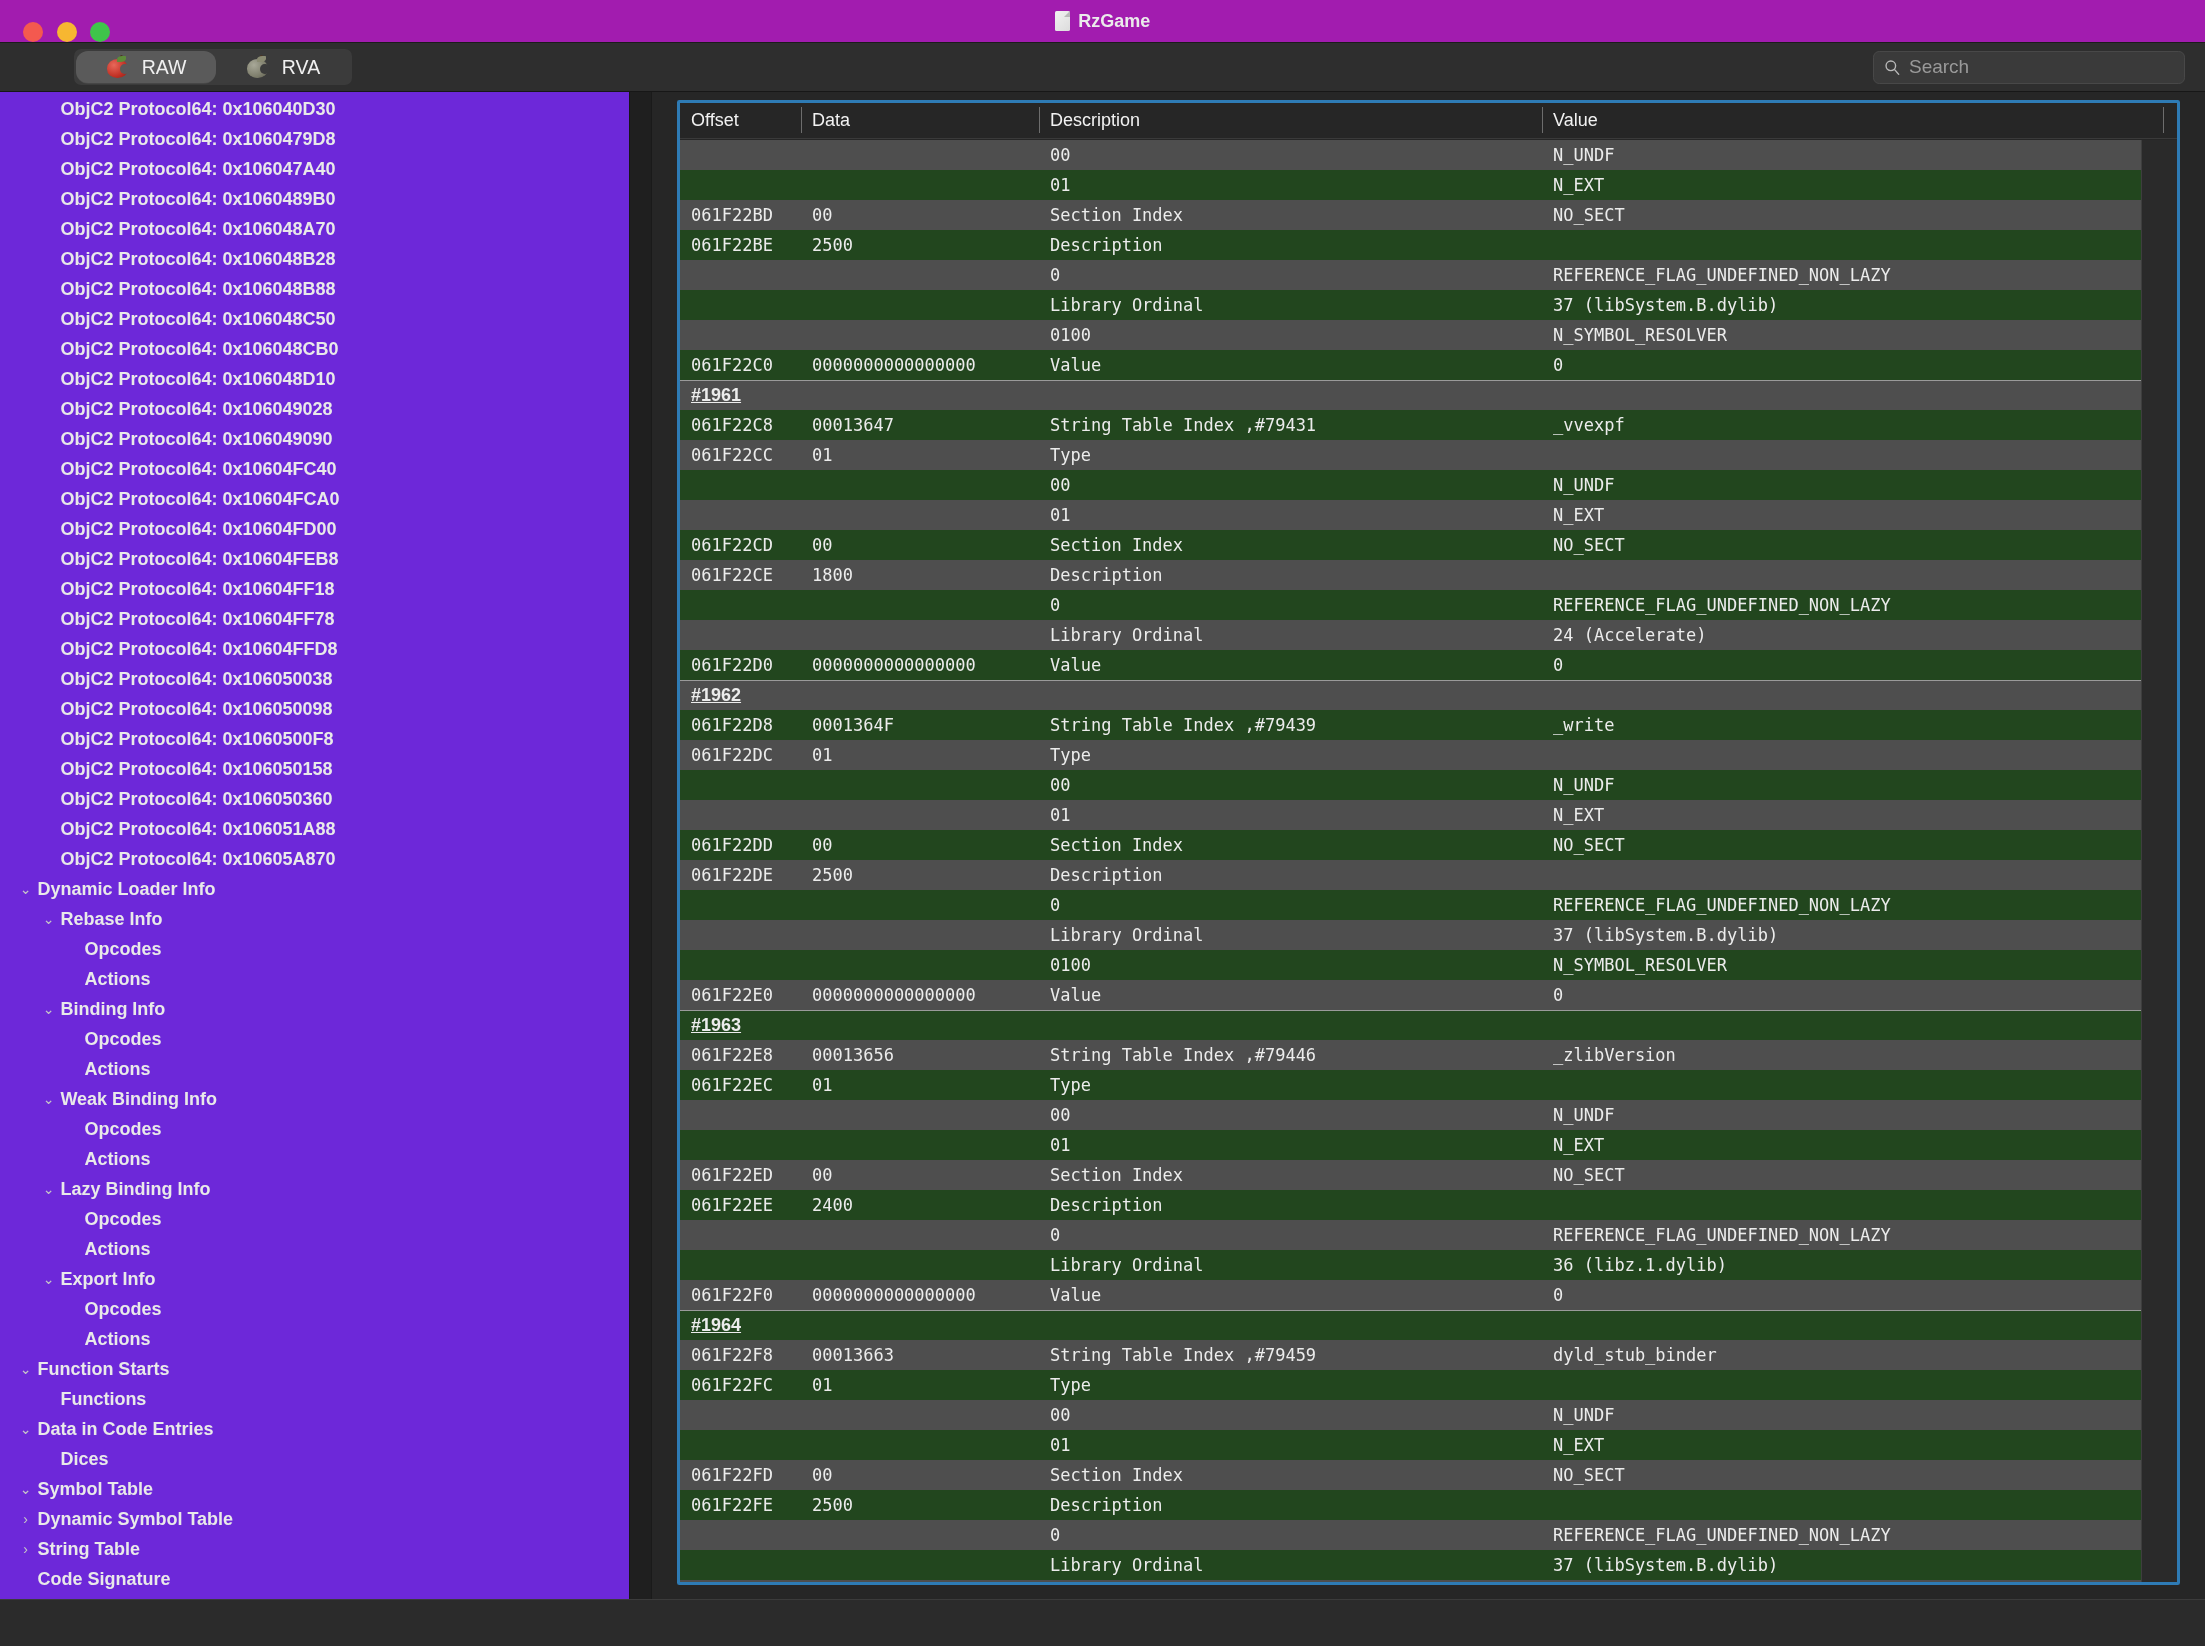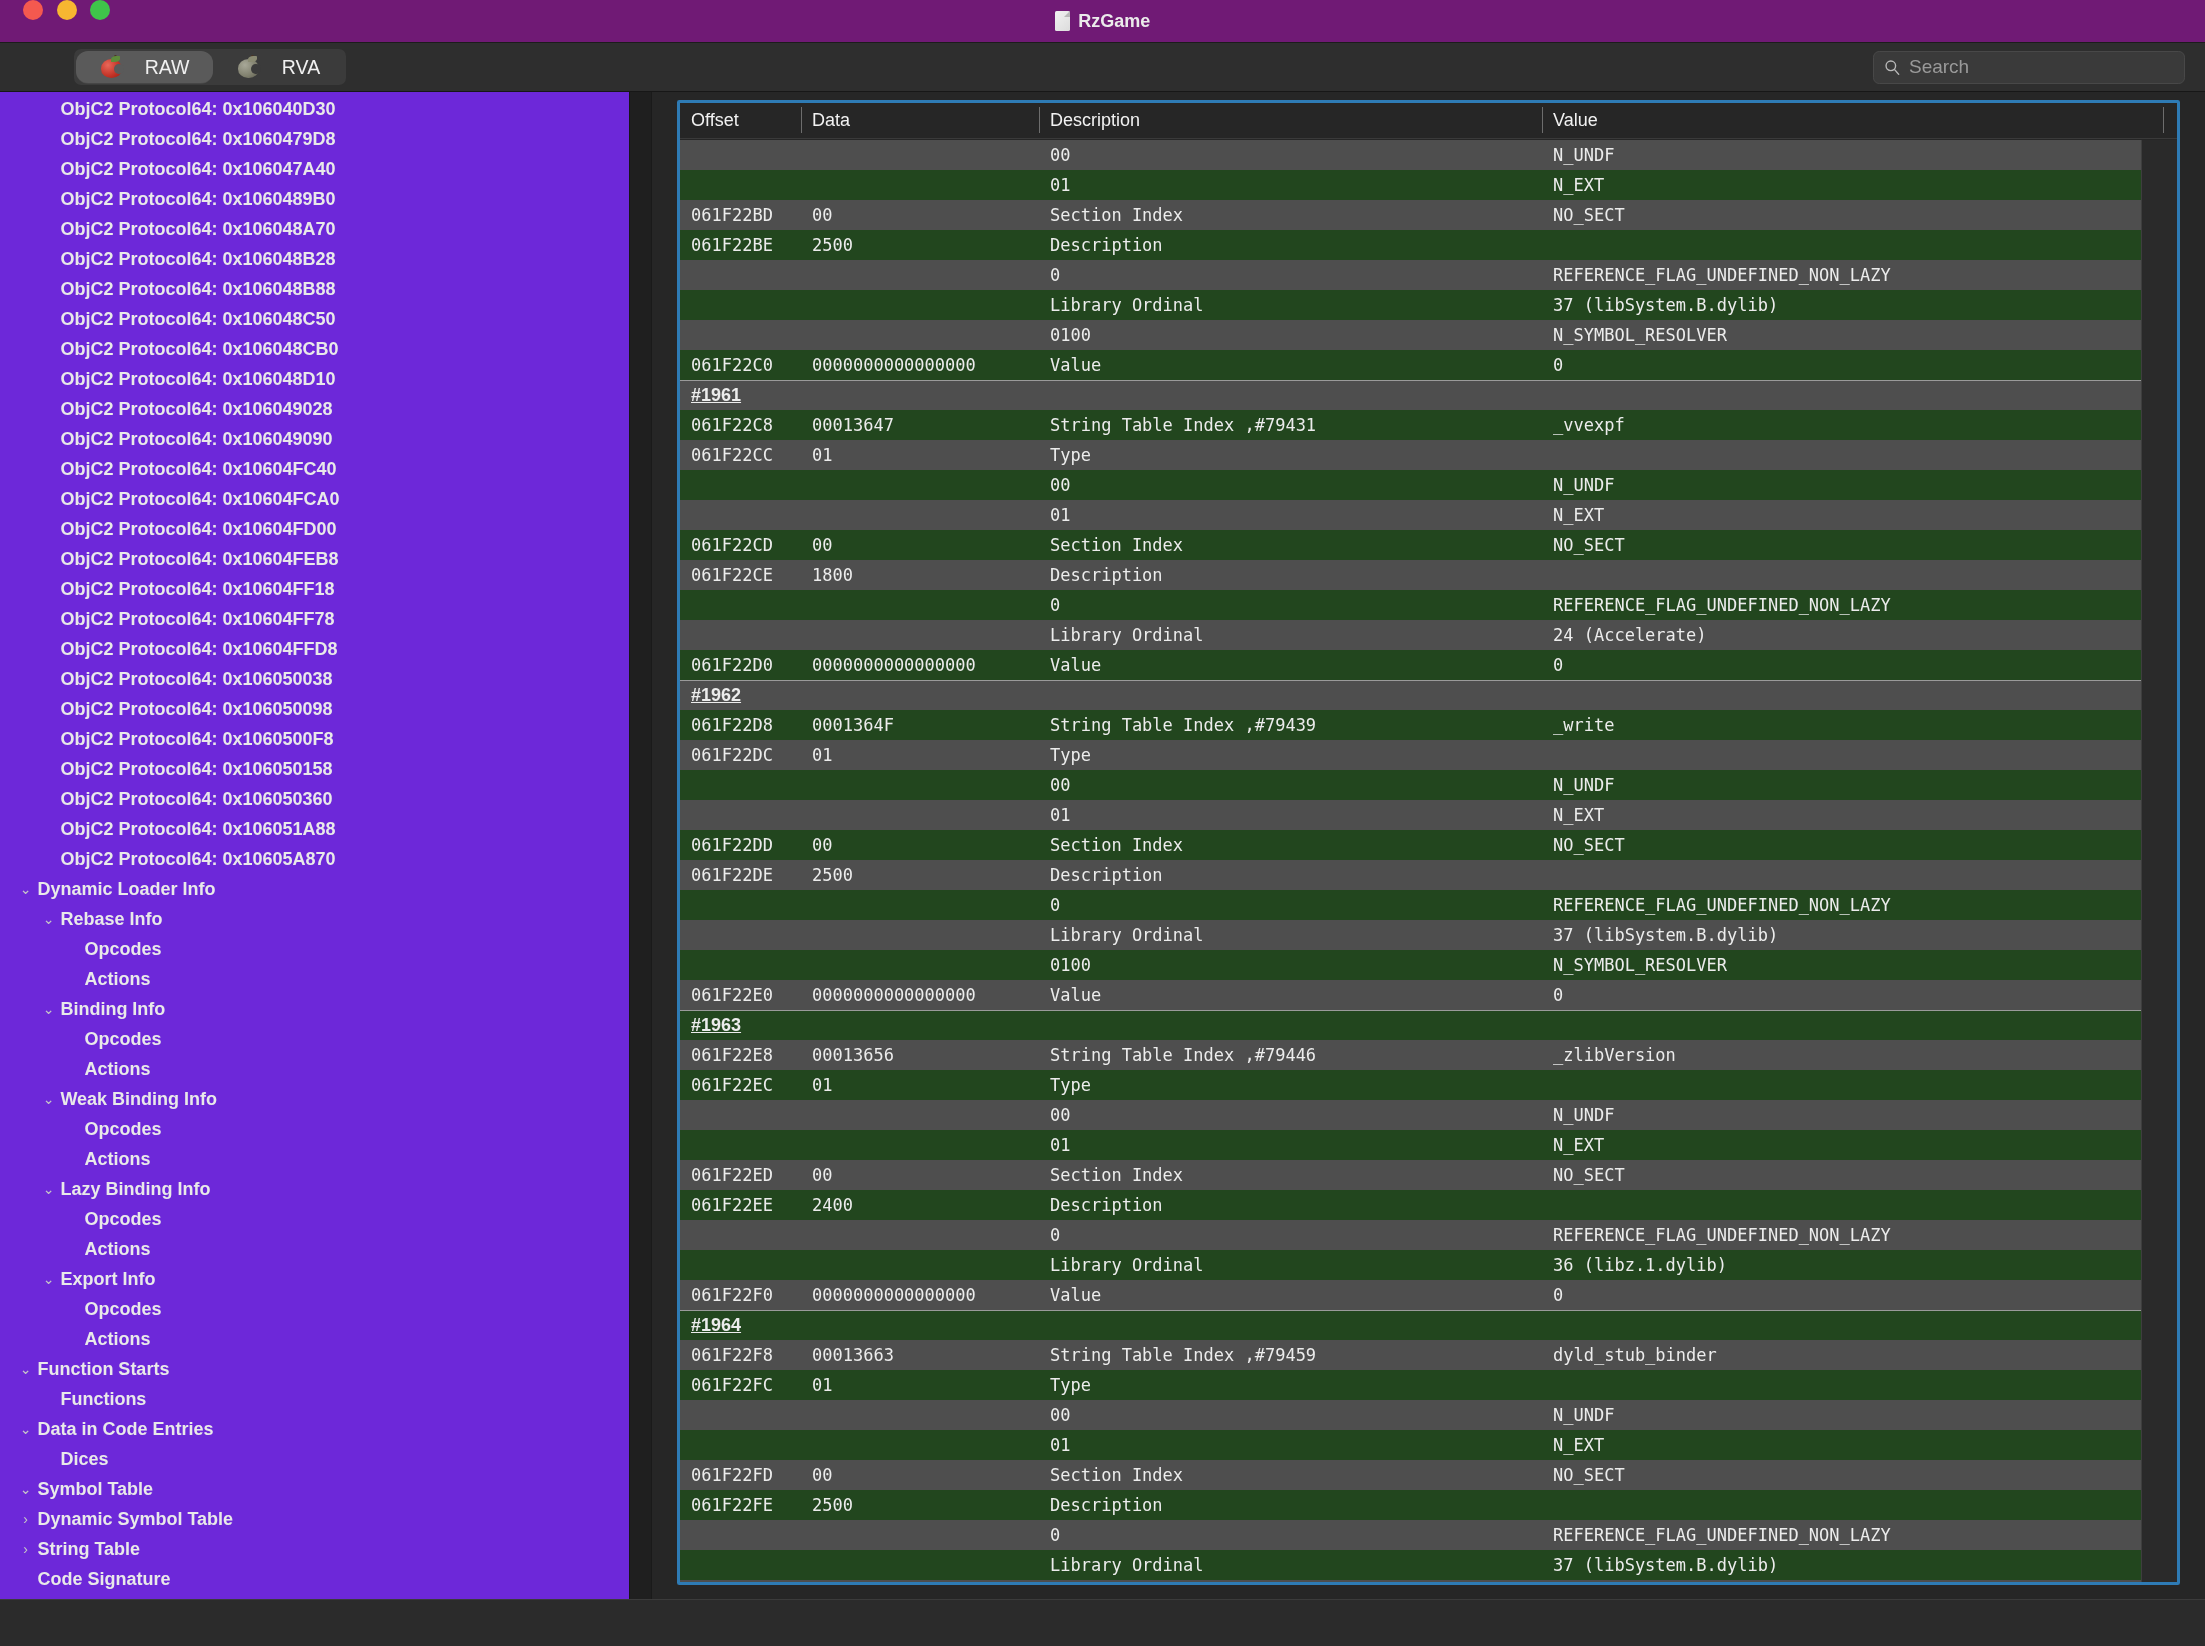--- a/index.html
+++ b/index.html
@@ -12,24 +12,24 @@
 
   .window {
     position: absolute; inset: 0;
     background: #2b2b2b;
     display: flex; flex-direction: column;
   }
 
   
   .titlebar {
     height: 43px; flex: 0 0 43px;
-    background: #701a75;
+    background: #a21caf;
     border-bottom: 0.8px solid #1c1c1c;
     position: relative;
-    display: flex; align-items: flex-start;
+    display: flex; align-items: flex-end;
   }
   .traffic { display: flex; gap: 13.3px; margin-left: 23.4px; }
   .light { width: 20px; height: 20px; border-radius: 50%; }
   .light.red    { background: #f4594f; }
   .light.yellow { background: #f7b731; }
   .light.green  { background: #3fc44a; }
   .title-center {
     position: absolute; left: 0; right: 0; top: 0; bottom: 0;
     display: flex; align-items: center; justify-content: center;
     gap: 7.8px; pointer-events: none;
@@ -57,22 +57,22 @@
   }
   .segmented {
     display: flex;
     margin-left: 74px;
     background: #3b3b3b;
     border-radius: 7px;
     padding: 2.3px;
     height: 36px;
   }
   .seg-btn {
-    display: flex; align-items: center; gap: 21px;
-    padding: 0 24px;
+    display: flex; align-items: center; gap: 12px;
+    padding: 0 30px;
     border-radius: 12px;
     color: #f0f0f0; font-size: 19.5px;
     cursor: default;
   }
   .seg-btn.active { background: #5a5a5a; box-shadow: 0 0.8px 0 rgba(255,255,255,0.08); }
   .apple {
     width: 23.4px; height: 23.4px; position: relative; flex: 0 0 23.4px;
   }
   .apple .body {
     position: absolute; left: 0.8px; top: 3.9px;

